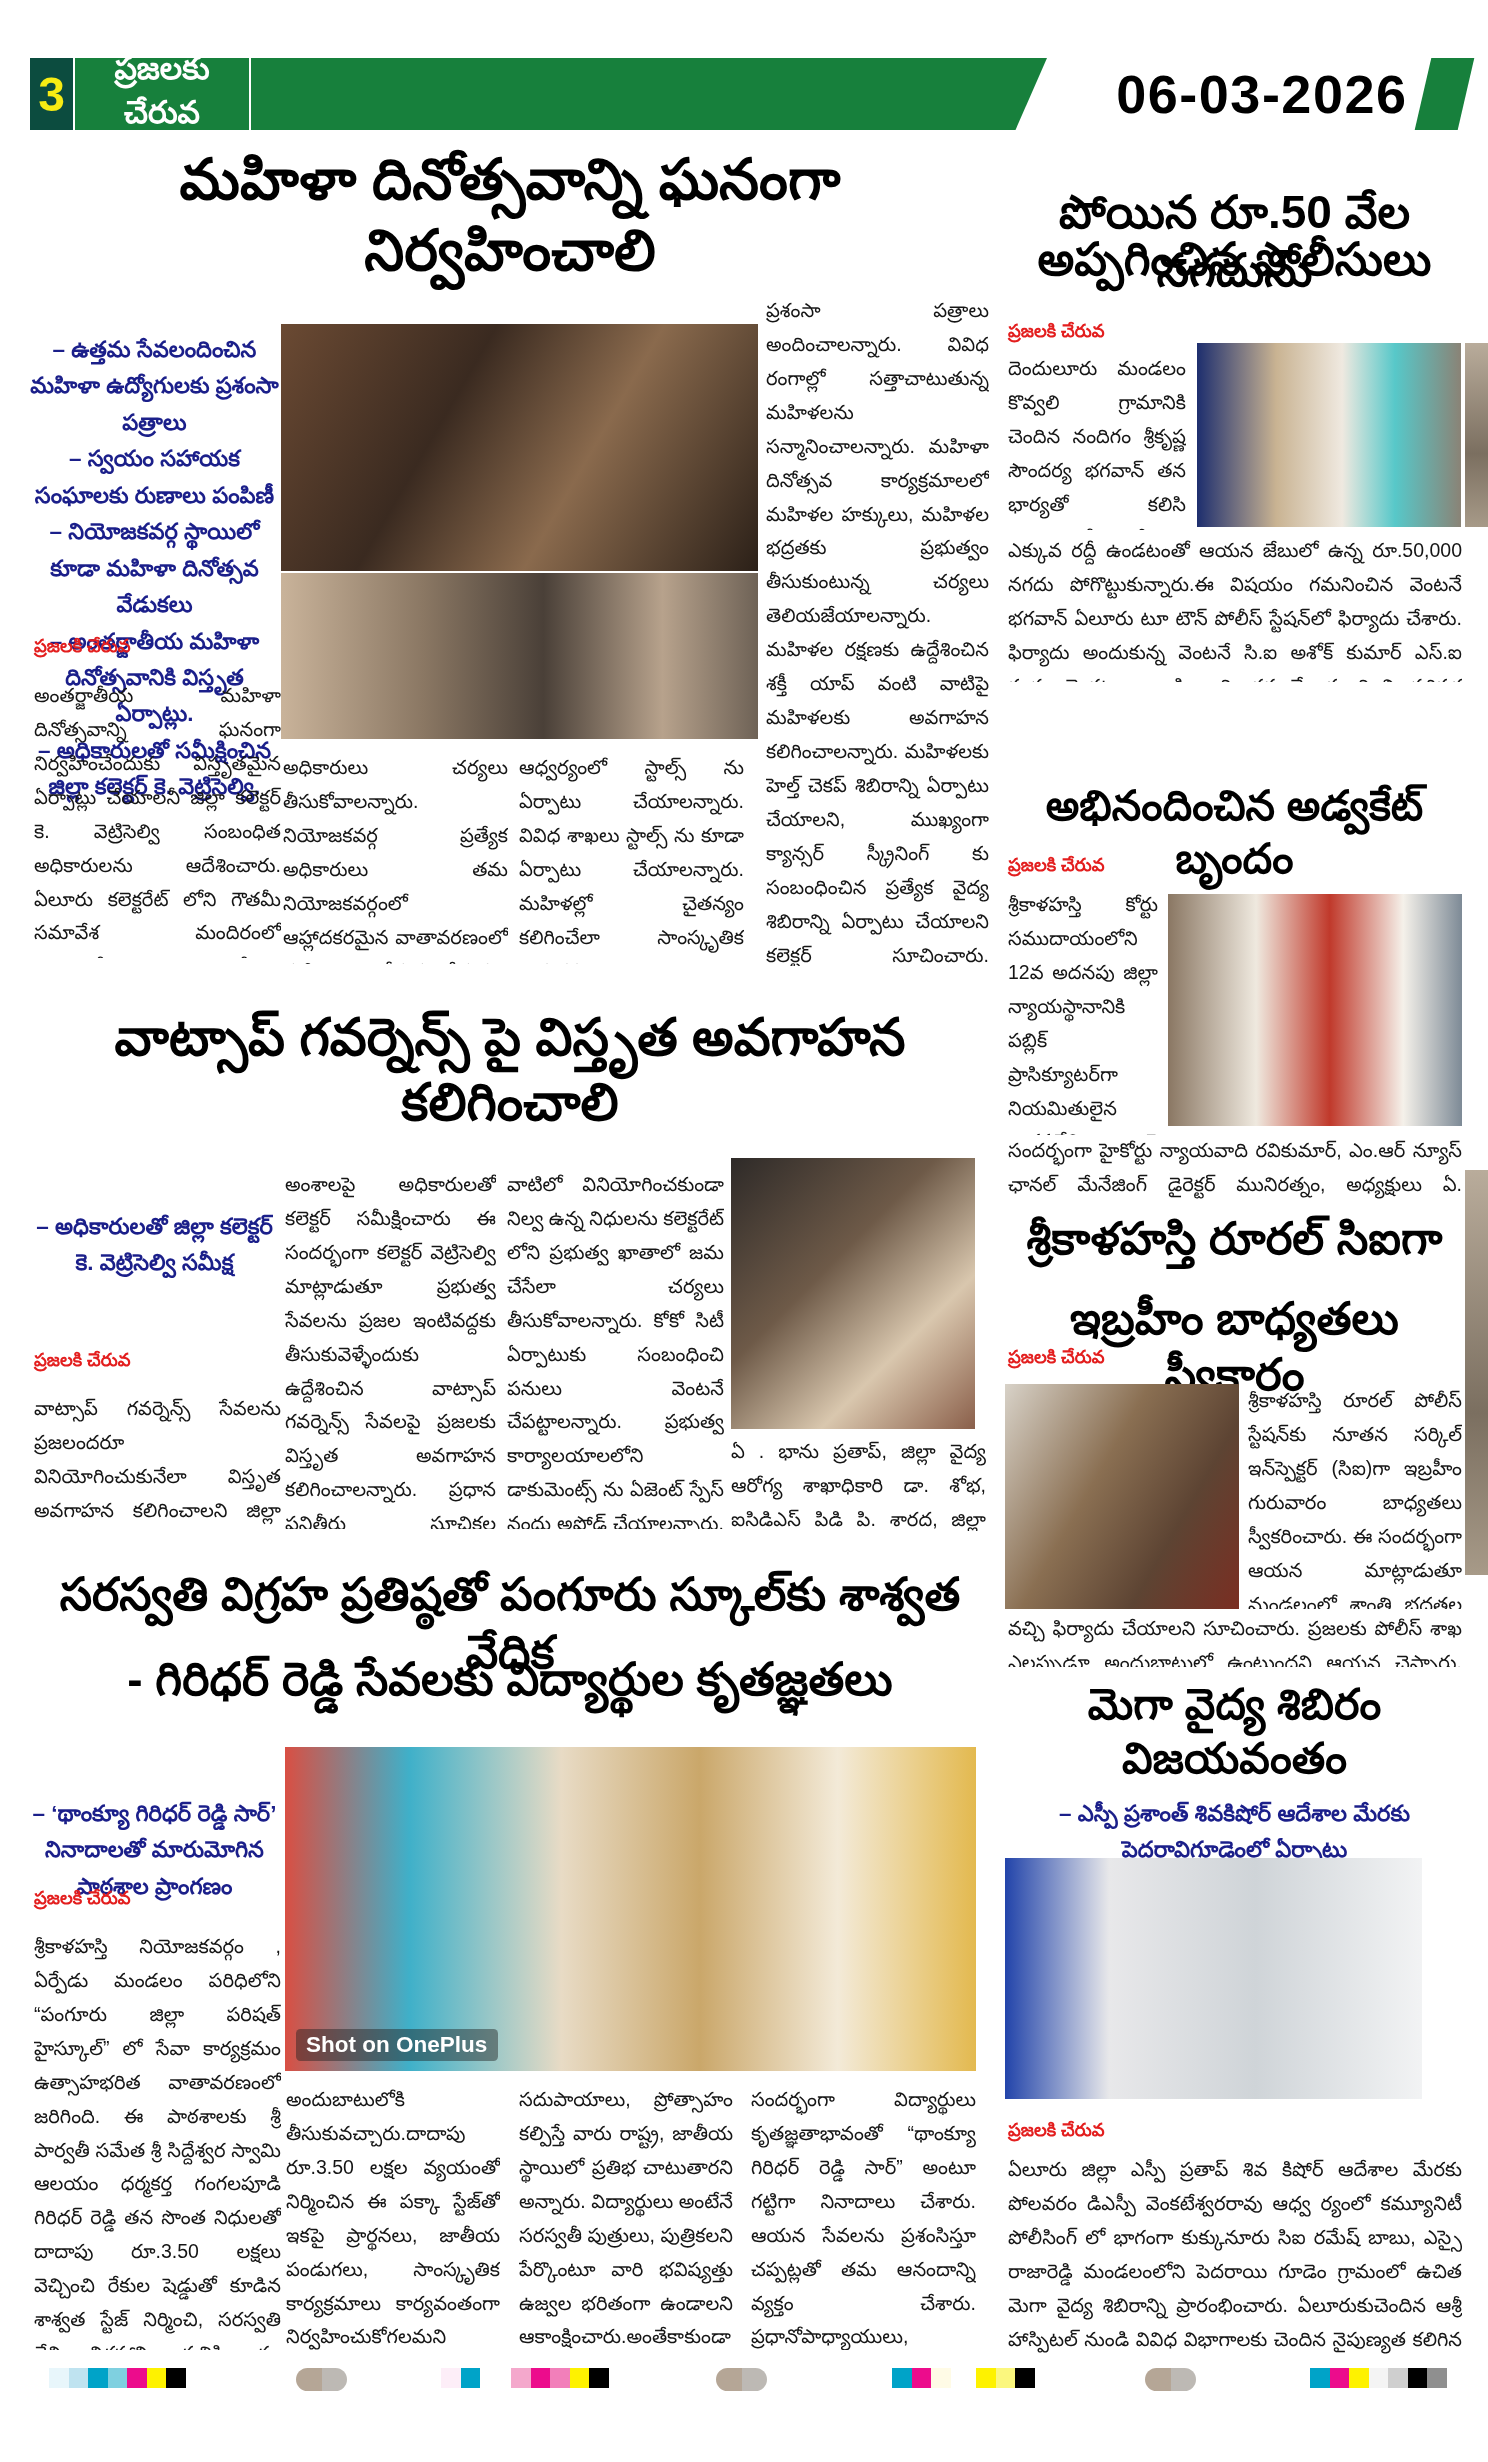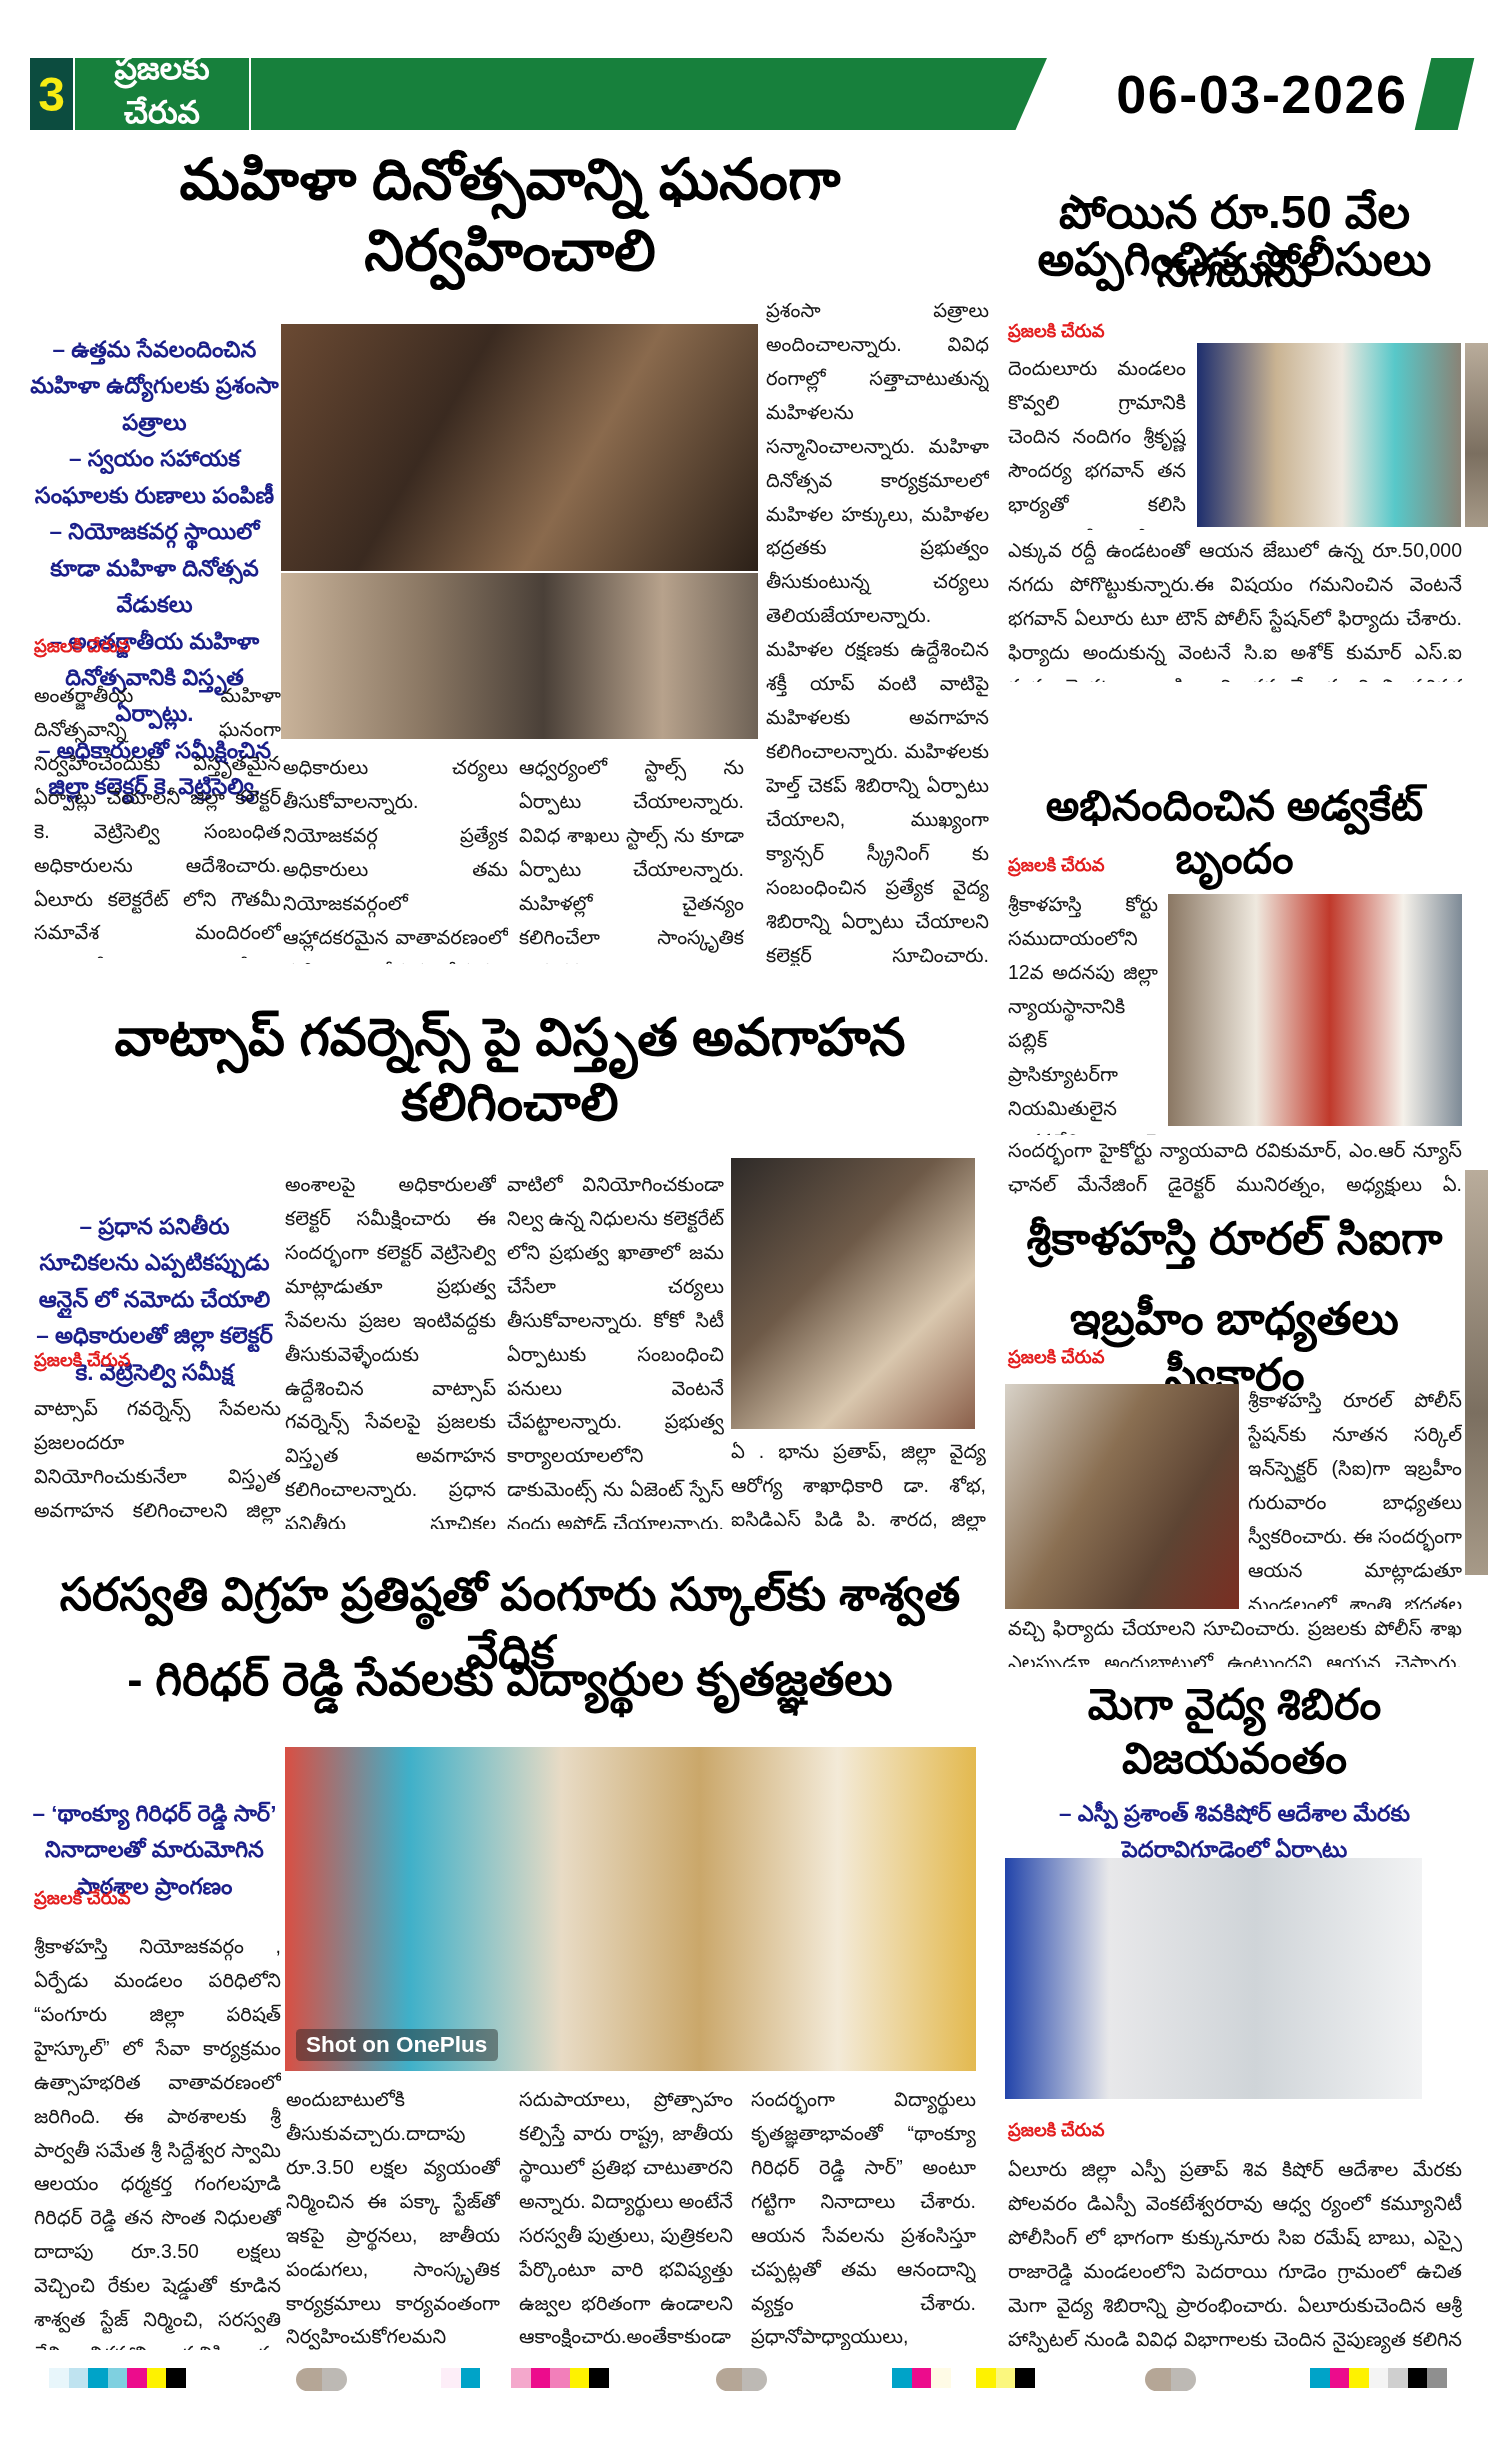--- a/index.html
+++ b/index.html
@@ -76,21 +76,20 @@
   <div class="abs ph ph-a1a" style="left:281px;top:324px;width:477px;height:247px;"></div>
   <div class="abs ph ph-a1b" style="left:281px;top:573px;width:477px;height:166px;"></div>
 
   <div class="abs bodytxt" style="left:283px;top:751px;width:225px;height:213px;">అధికారులు చర్యలు తీసుకోవాలన్నారు. నియోజకవర్గ ప్రత్యేక అధికారులు తమ నియోజకవర్గంలో ఆహ్లాదకరమైన వాతావరణంలో మహిళా దినోత్సవ వేడుకలు నిర్వహించేలా ఏర్పాట్లను పర్యవేక్షించాలన్నారు. డిఆర్డిఏ , జిల్లా మహిళా శిశు సంక్షేమ శాఖ ఆధ్వర్యాన వివిధ శాఖల సమన్వయంతో ఇందుకు అవసరమైన ఏర్పాట్లు పకడ్బందీగా చేయాలన్నారు. వేడుకలు నిర్వహించే ప్రాంగణంలో వివిధ శాఖల</div>
   <div class="abs bodytxt" style="left:519px;top:751px;width:225px;height:213px;">ఆధ్వర్యంలో స్టాల్స్ ను ఏర్పాటు చేయాలన్నారు. వివిధ శాఖలు స్టాల్స్ ను కూడా ఏర్పాటు చేయాలన్నారు. మహిళల్లో చైతన్యం కలిగించేలా సాంస్కృతిక కార్యక్రమాలు నిర్వహించాలన్నారు. దీనికి సంబంధించి కార్యాచరణ ప్రణాళిక రూపొందించాలన్నారు. జిల్లాలో వివిధ రంగాలలో స్వచ్ఛంద సేవలందిస్తున్న మహిళలు, వివిధ శాఖలలో ఉత్తమ సేవలందిస్తున్న మహిళా ఉద్యోగినులకు</div>
   <div class="abs bodytxt" style="left:766px;top:294px;width:223px;height:672px;">ప్రశంసా పత్రాలు అందించాలన్నారు. వివిధ రంగాల్లో సత్తాచాటుతున్న మహిళలను సన్మానించాలన్నారు. మహిళా దినోత్సవ కార్యక్రమాలలో మహిళల హక్కులు, మహిళల భద్రతకు ప్రభుత్వం తీసుకుంటున్న చర్యలు తెలియజేయాలన్నారు. మహిళల రక్షణకు ఉద్దేశించిన శక్తీ యాప్ వంటి వాటిపై మహిళలకు అవగాహన కలిగించాలన్నారు. మహిళలకు హెల్త్ చెకప్ శిబిరాన్ని ఏర్పాటు చేయాలని, ముఖ్యంగా క్యాన్సర్ స్క్రీనింగ్ కు సంబంధించిన ప్రత్యేక వైద్య శిబిరాన్ని ఏర్పాటు చేయాలని కలెక్టర్ సూచించారు. న్యూట్రిషన్ ఎగ్జిబిషన్ ఏర్పాటు చేయాలన్నారు. మహిళా దినోత్సవ కార్యక్రమంలో మహిళలతోపాటు వివిధ శాఖల జిల్లా అధికారులందరూ తప్పక హాజరు కావాలని సూచించారు. సమావేశంలో జిల్లా రెవిన్యూ అధికారి</div>
 
   <div class="abs headline" style="left:45px;top:1005px;width:930px;font-size:52px;">వాట్సాప్ గవర్నెన్స్ పై విస్తృత అవగాహన కలిగించాలి</div>
 
   <div class="abs bullets" style="left:30px;top:1171px;width:249px;">
-    <div>– ప్రధాన పనితీరు సూచికలను ఎప్పటికప్పుడు ఆన్లైన్ లో నమోదు చేయాలి</div>
     <div>– అధికారులతో జిల్లా కలెక్టర్ కె. వెట్రిసెల్వి సమీక్ష</div>
   </div>
   <div class="abs dateline" style="left:34px;top:1350px;">ప్రజలకి చేరువ</div>
   <div class="abs bodytxt" style="left:34px;top:1392px;width:247px;height:139px;">వాట్సాప్ గవర్నెన్స్ సేవలను ప్రజలందరూ వినియోగించుకునేలా విస్తృత అవగాహన కలిగించాలని జిల్లా కలెక్టర్ కె. వెట్రిసెల్వి అధికారులను ఆదేశించారు. స్థానిక కలెక్టరేట్ లోని గౌతమీ సమావేశ మందిరంలో గురువారం వాట్సాప్ గవర్నెన్స్, కీ పెర్ఫార్మెన్స్ ఇండికేటర్స్, ఆన్లైన్ అప్డేట్స్, దాఖలైన అర్జీలు, నైపుణ్యాభివృద్ధిలో శిక్షణ, తదితర</div>
   <div class="abs bodytxt" style="left:285px;top:1168px;width:211px;height:361px;">అంశాలపై అధికారులతో కలెక్టర్ సమీక్షించారు ఈ సందర్భంగా కలెక్టర్ వెట్రిసెల్వి మాట్లాడుతూ ప్రభుత్వ సేవలను ప్రజల ఇంటివద్దకు తీసుకువెళ్ళేందుకు ఉద్దేశించిన వాట్సాప్ గవర్నెన్స్ సేవలపై ప్రజలకు విస్తృత అవగాహన కలిగించాలన్నారు. ప్రధాన పనితీరు సూచికల పురోగతిని ఎప్పటికప్పుడు ఆన్లైన్ లో నమోదు చేయాలన్నారు.</div>
   <div class="abs bodytxt" style="left:507px;top:1168px;width:217px;height:361px;">వాటిలో వినియోగించకుండా నిల్వ ఉన్న నిధులను కలెక్టరేట్ లోని ప్రభుత్వ ఖాతాలో జమ చేసేలా చర్యలు తీసుకోవాలన్నారు. కోకో సిటీ ఏర్పాటుకు సంబంధించి పనులు వెంటనే చేపట్టాలన్నారు. ప్రభుత్వ కార్యాలయాలలోని డాకుమెంట్స్ ను ఏజెంట్ స్పేస్ నందు అప్లోడ్ చేయాలన్నారు. అక్షర ఆంధ్ర కార్యక్రమం ద్వారా నిర్దేశించిన లక్ష్యాల మేర అభ్యాసకులను అక్షరాస్యులుగా తీర్చిదిద్దాలన్నారు. సమావేశంలో జిల్లా జాయింట్ కలెక్టర్ డా. ఎం.జె. అభిషేక్ గౌడ, జిల్లా రెవిన్యూ అధికారి వి. విశ్వేశ్వరరావు, డిఆర్డిఏ పిడి విజయలక్ష్మి , డీఈఓ వెంకటలక్ష్మమ్మ, సమగ్ర శిక్ష ఏపి డి పంకజ్ కుమార్, జిల్లా పరిశ్రమల శాఖ జీఎం వెంకటరావు, ఏలూరు నగరపాలక సంస్థ కమీషనర్</div>
   <div class="abs ph ph-a2" style="left:731px;top:1158px;width:244px;height:271px;"></div>
   <div class="abs bodytxt" style="left:731px;top:1435px;width:255px;height:96px;">ఏ . భాను ప్రతాప్, జిల్లా వైద్య ఆరోగ్య శాఖాధికారి డా. శోభ,  ఐసిడిఎస్ పిడి పి. శారద,  జిల్లా బి.సి. సంక్షేమ అధికారి ఆర్.వి. నాగరాణి, మెప్మా పీడీ రాజా బాబు, ఎక్సయిజ్ సూపరింటెండెంట్ ఆవులయ్య , వివిధ శాఖల అధికారులు పాల్గొన్నారు.</div>
 
   <div class="abs headline" style="left:45px;top:1566px;width:930px;font-size:46px;">సరస్వతి విగ్రహ ప్రతిష్ఠతో పంగూరు స్కూల్‌కు శాశ్వత వేదిక</div>

